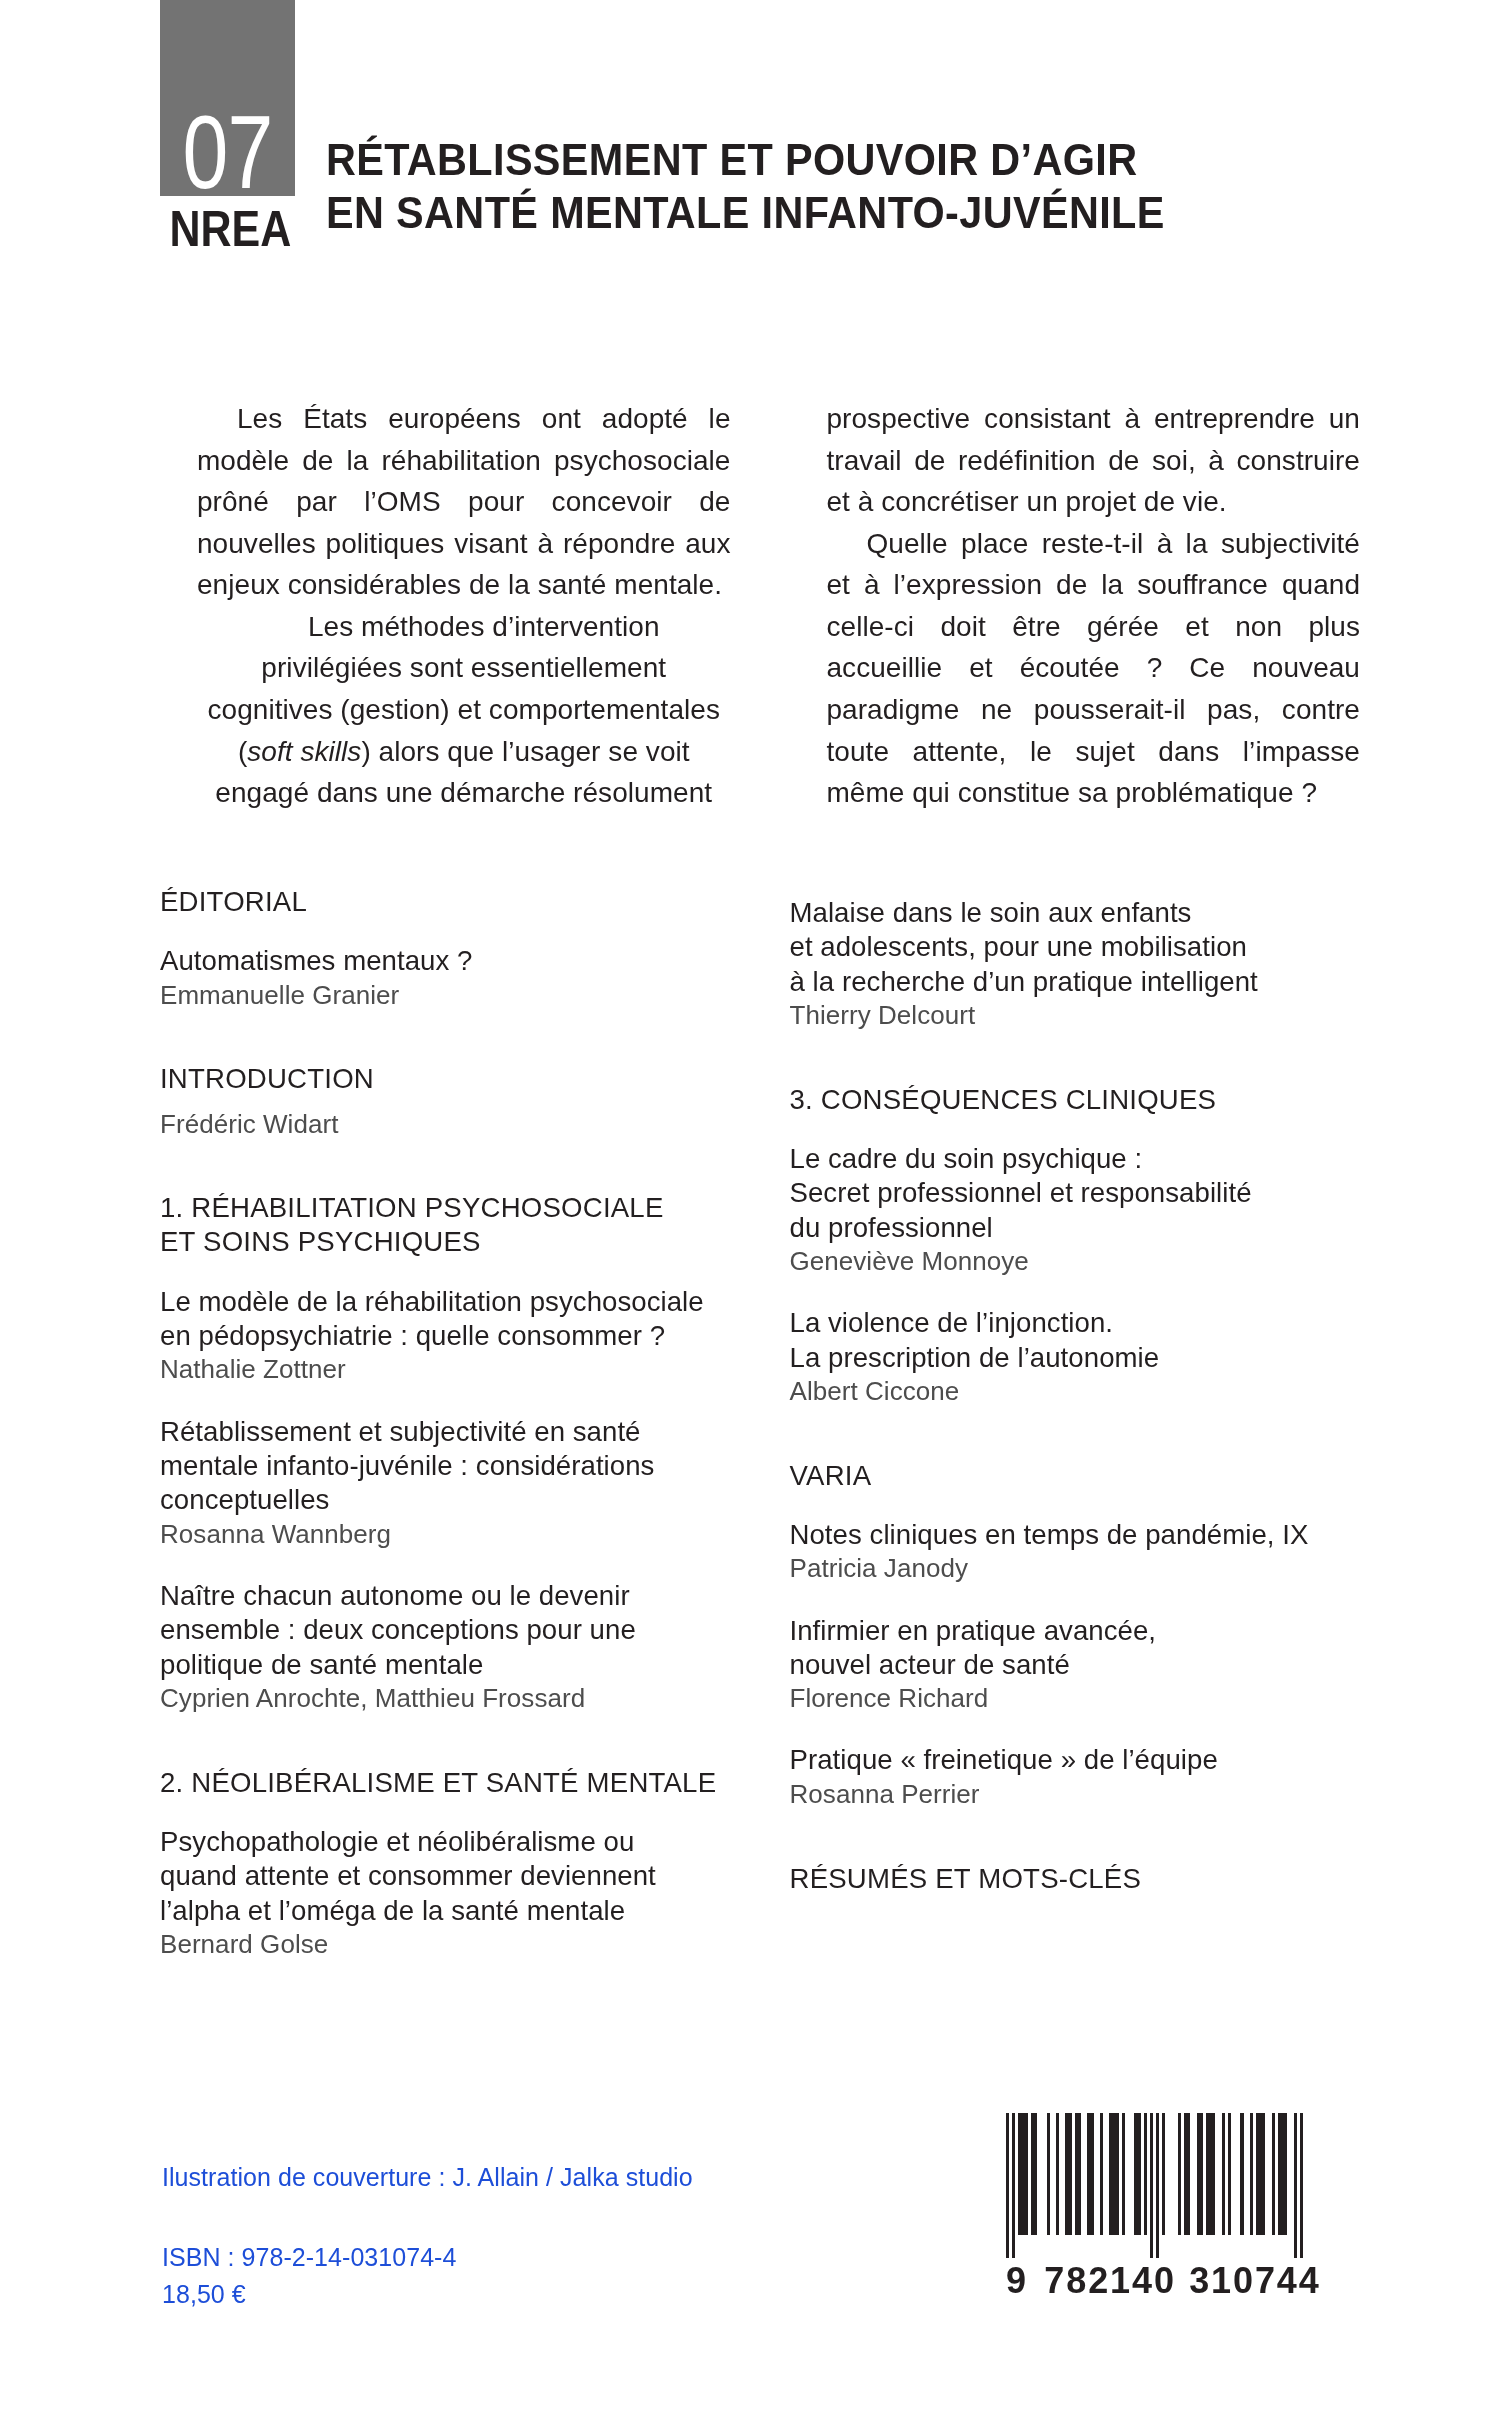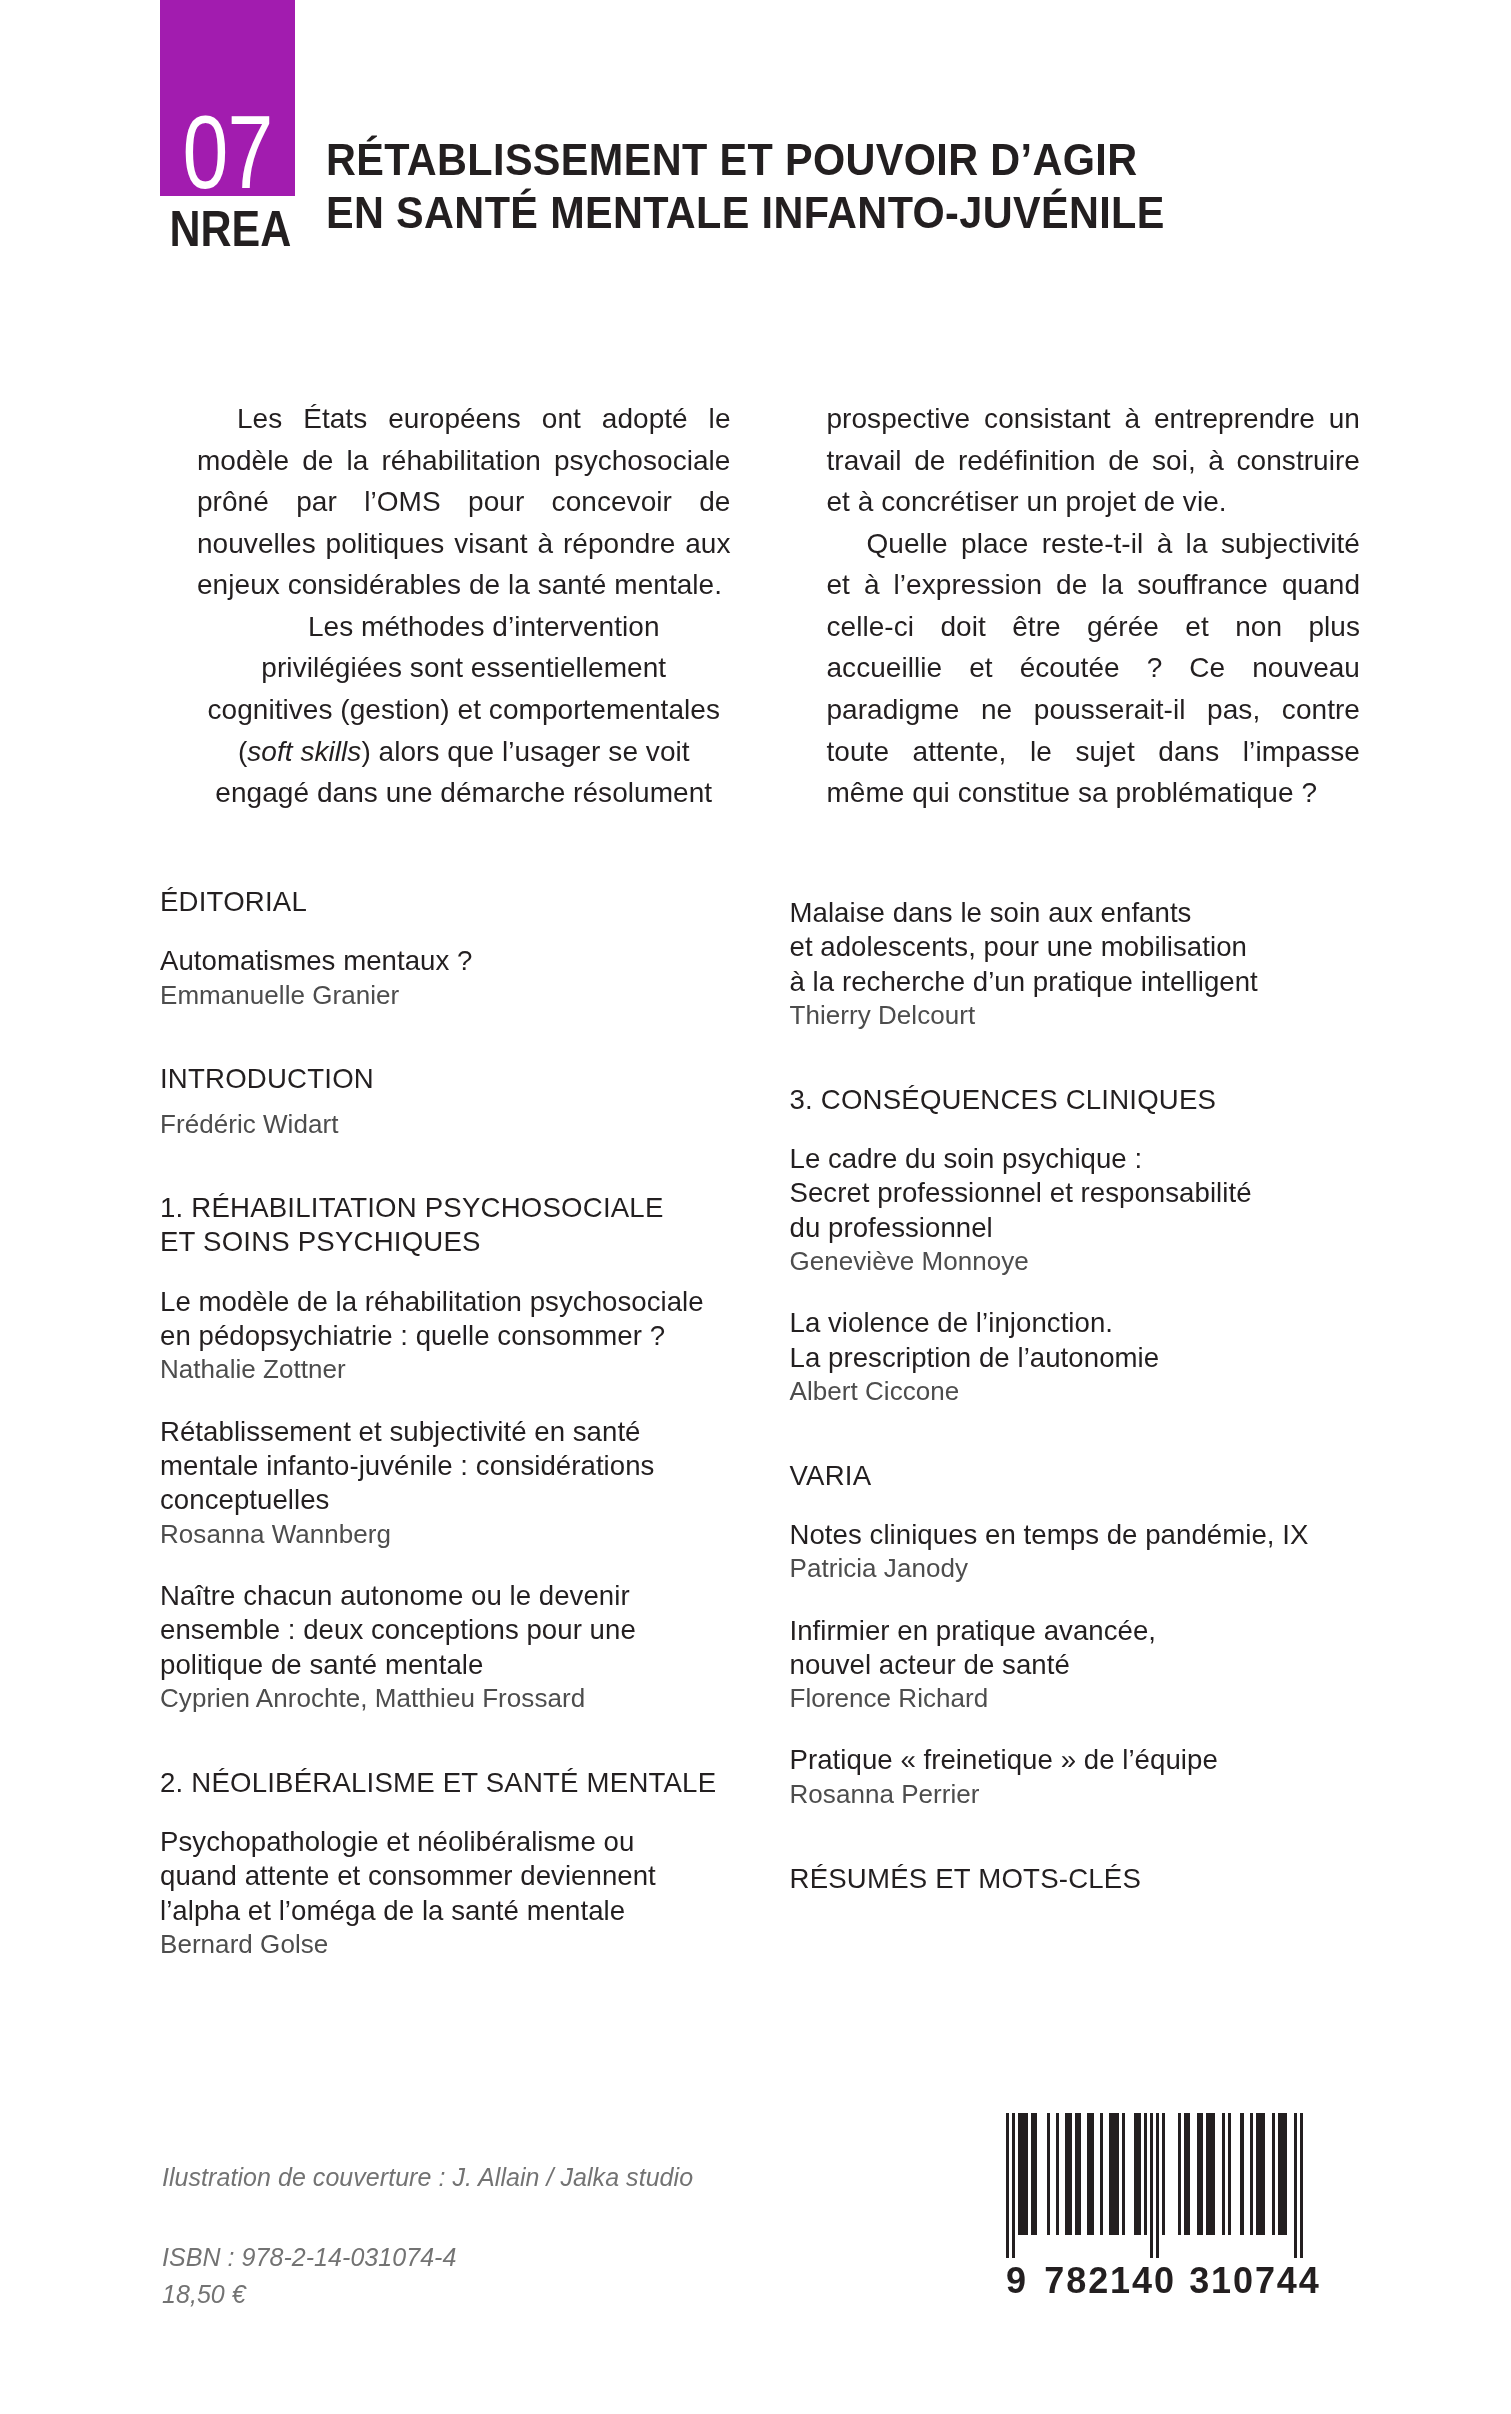--- a/index.html
+++ b/index.html
@@ -32,21 +32,21 @@
   }
   .logo-block {
     position: absolute;
     left: 0;
     top: 0;
     width: 135px;
   }
   .issue-box {
     width: 135px;
     height: 196px;
-    background: #a21caf;
+    background: #737373;
     position: relative;
   }
   .issue-number {
     position: absolute;
     left: 0;
     right: 0;
     bottom: -7.6px;
     text-align: center;
     color: #ffffff;
     font-family: "Liberation Sans Narrow", "Liberation Sans", sans-serif;
@@ -164,23 +164,22 @@
   .footer {
     position: absolute;
     left: 162px;
     top: 2159px;
     width: 666px;
   }
   .footer-line {
     font-size: 25px;
     line-height: 1.5;
     font-weight: 300;
-    color: #737373;
+    color: #1d4ed8;
     letter-spacing: 0.05px;
-    font-style: italic;
   }
   .footer-credit { margin-bottom: 42px; }
 
   
   .barcode-wrap {
     position: absolute;
     left: 1006px;
     top: 2113px;
     width: 323px;
   }

